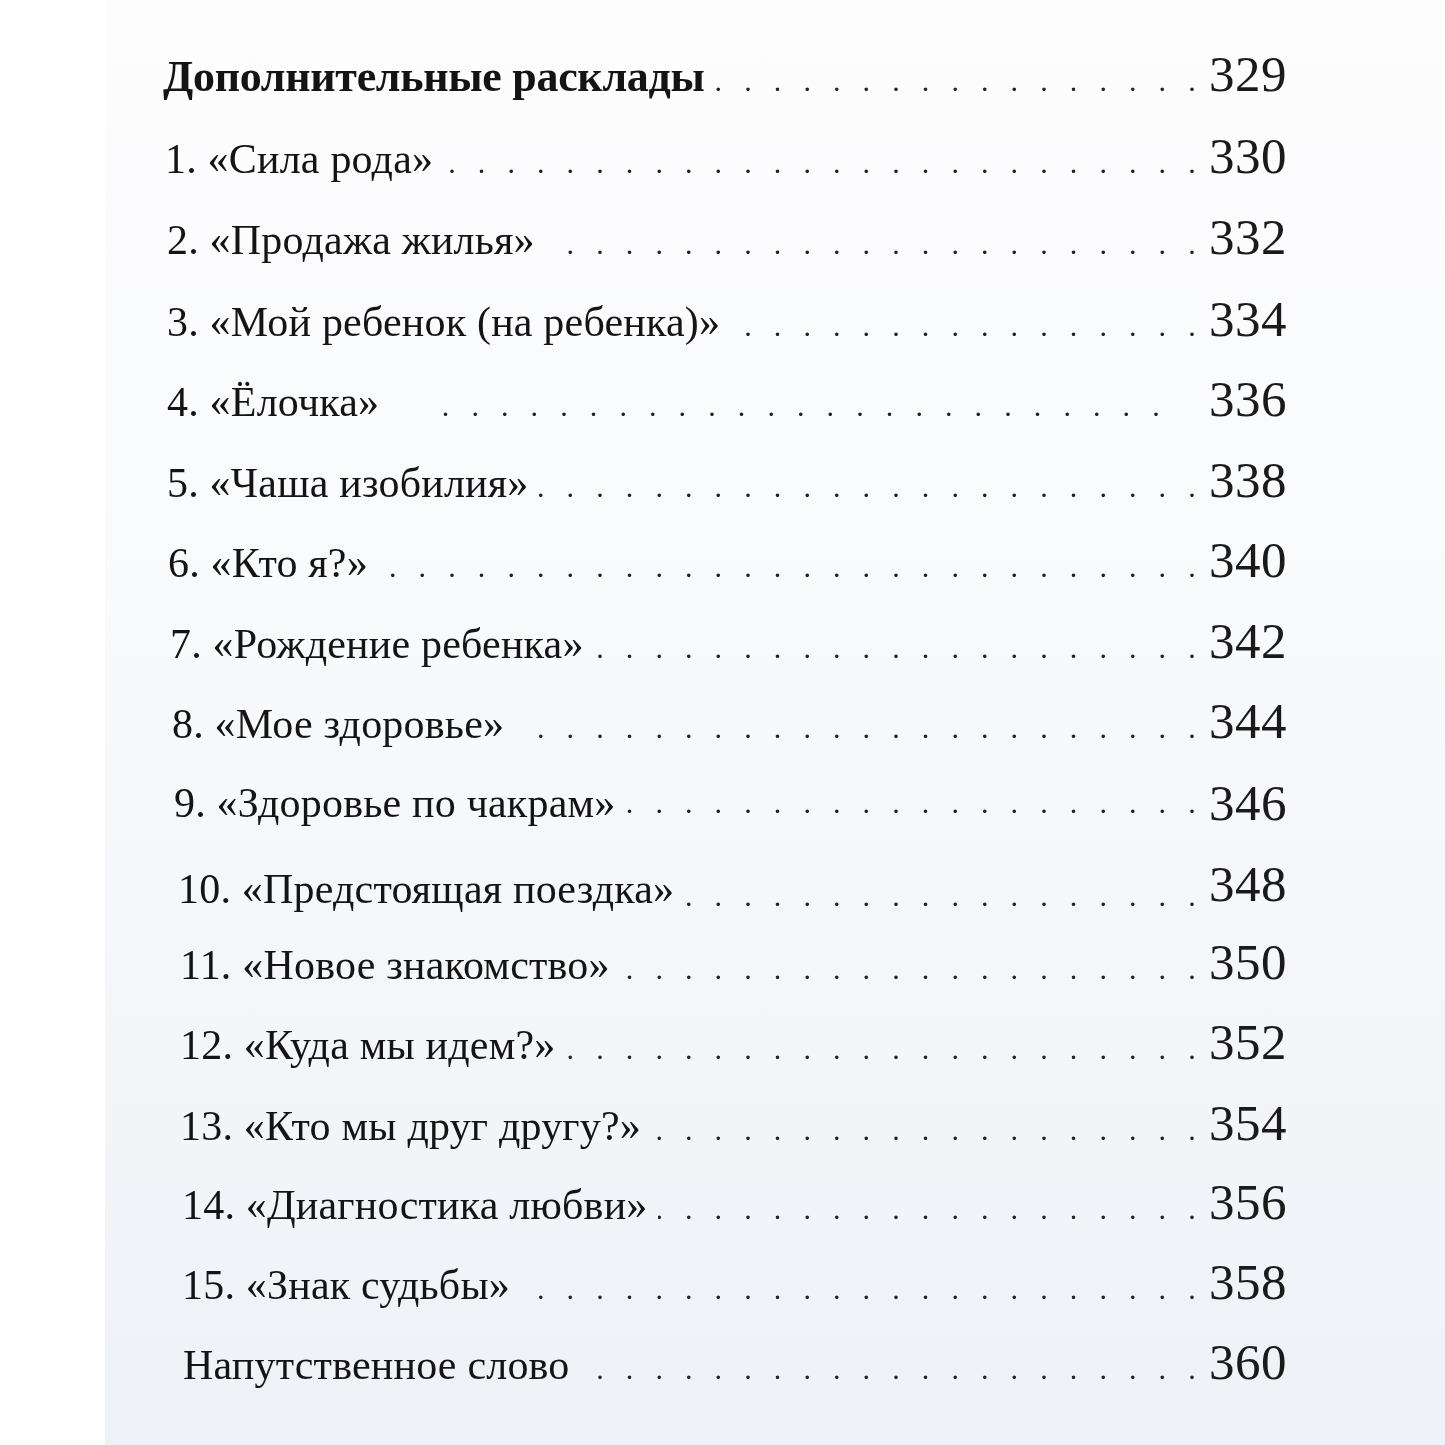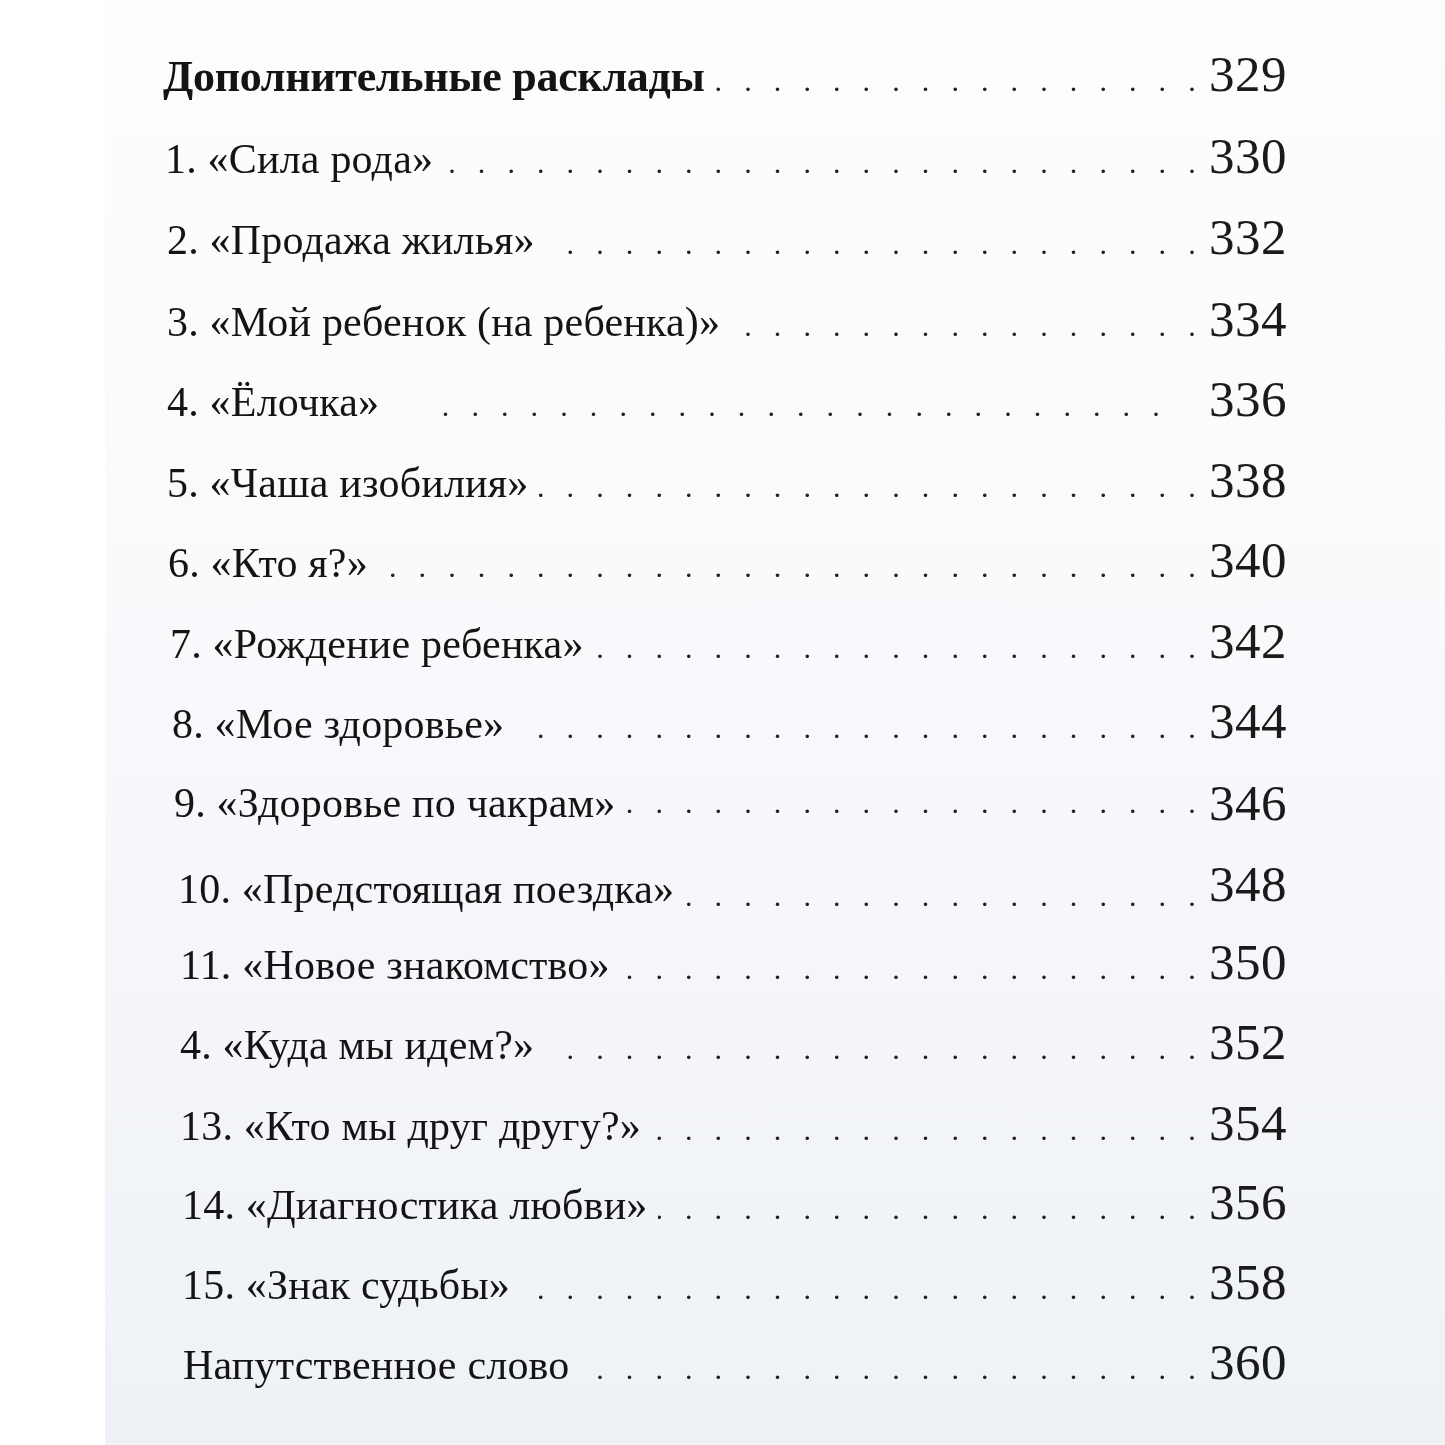--- a/index.html
+++ b/index.html
@@ -141,21 +141,21 @@
     <span class="toc-page">348</span>
   </div>
 
   <div class="toc-row" style="left:180px; top:933px;">
     <span class="toc-title">11. «Новое знакомство»</span>
     <span class="toc-leader"></span>
     <span class="toc-page">350</span>
   </div>
 
   <div class="toc-row" style="left:180px; top:1013px;">
-    <span class="toc-title">4. «Куда мы идем?»</span>
+    <span class="toc-title">12. «Куда мы идем?»</span>
     <span class="toc-leader"></span>
     <span class="toc-page">352</span>
   </div>
 
   <div class="toc-row" style="left:180px; top:1094px;">
     <span class="toc-title">13. «Кто мы друг другу?»</span>
     <span class="toc-leader"></span>
     <span class="toc-page">354</span>
   </div>
 

